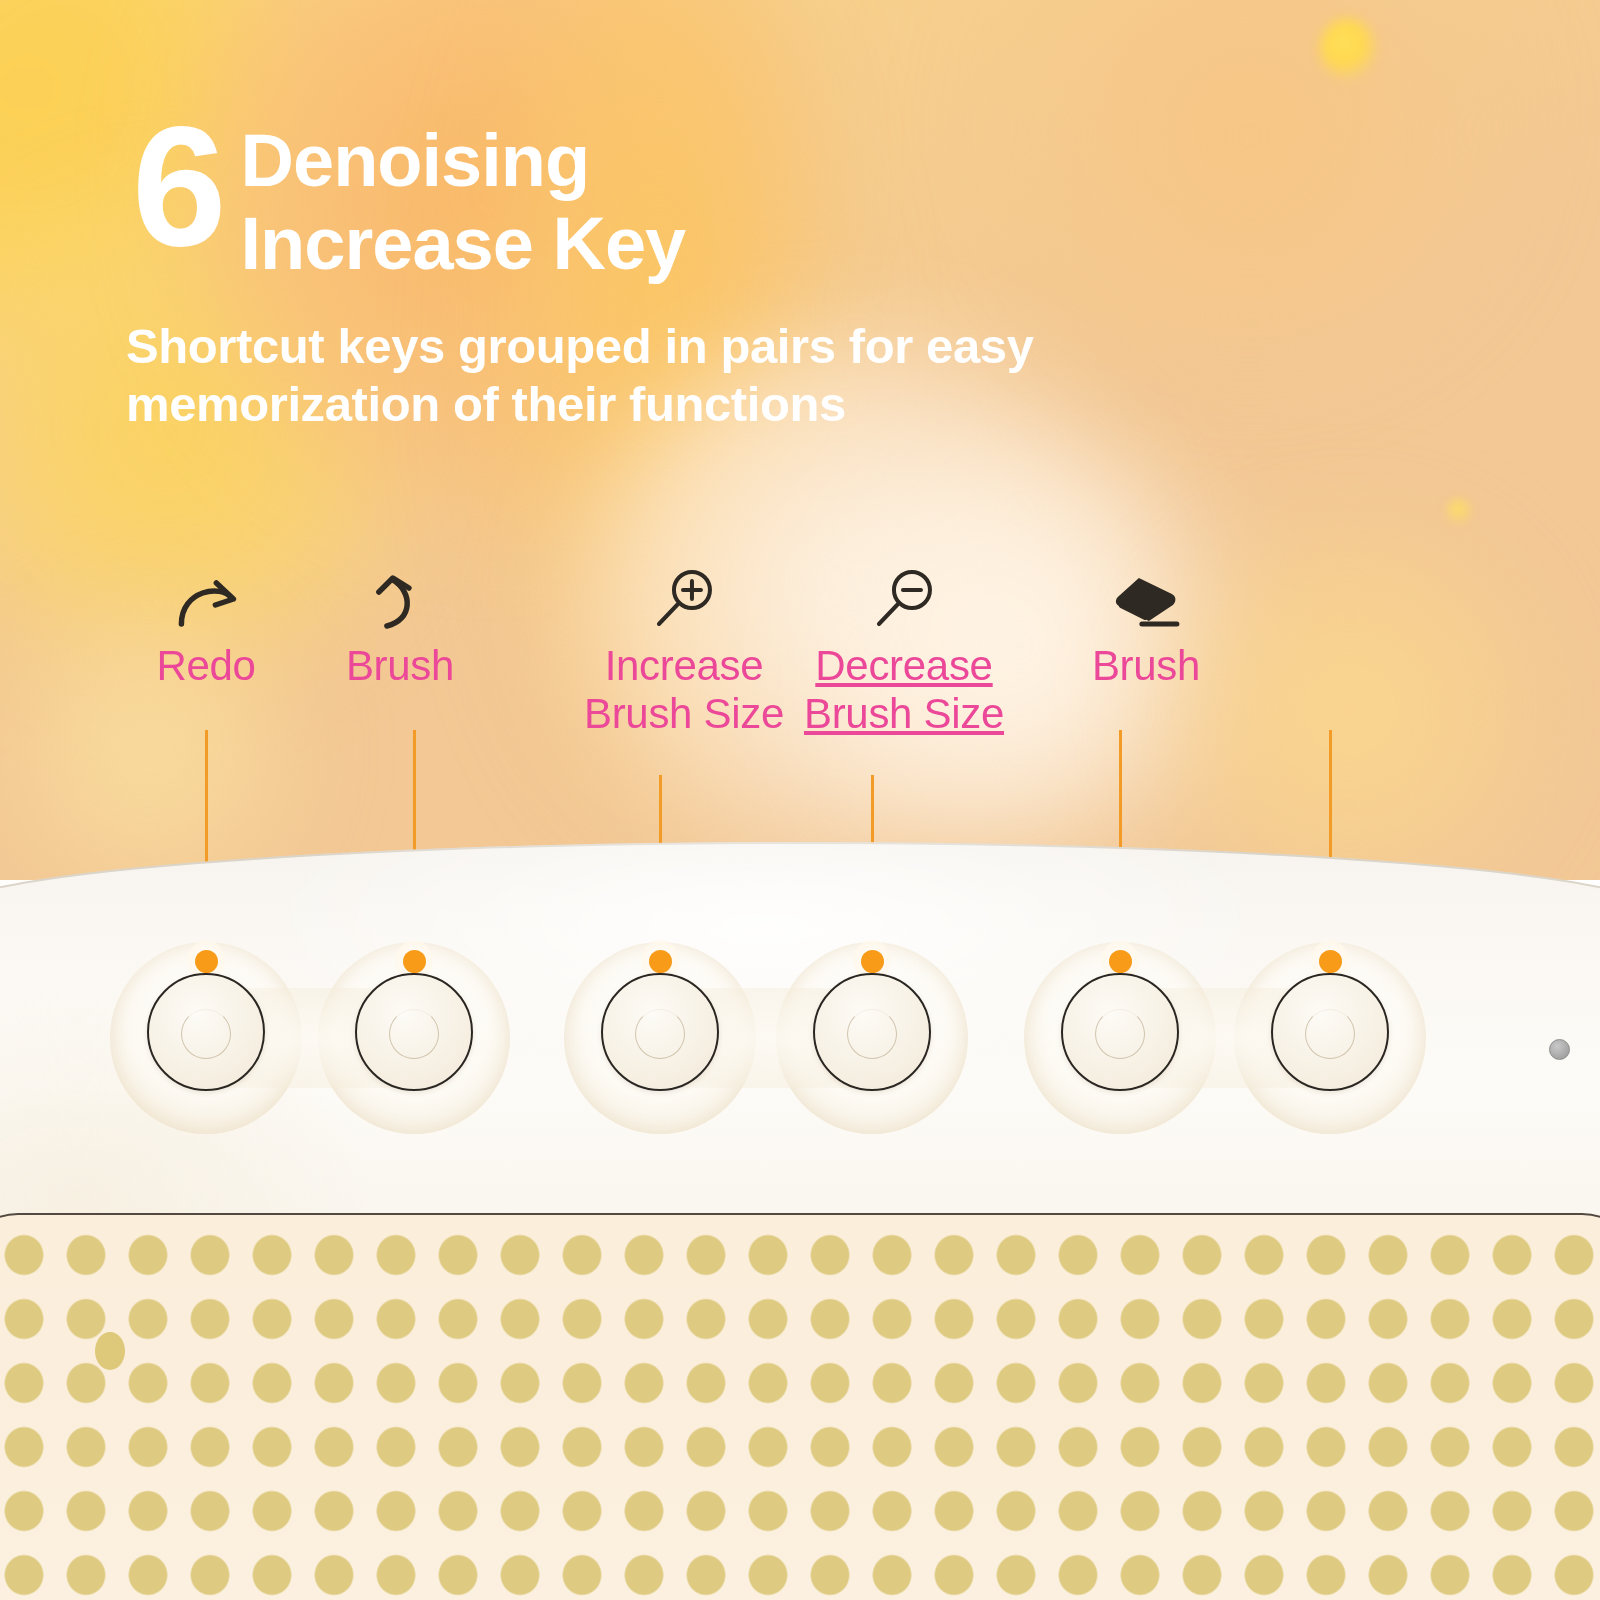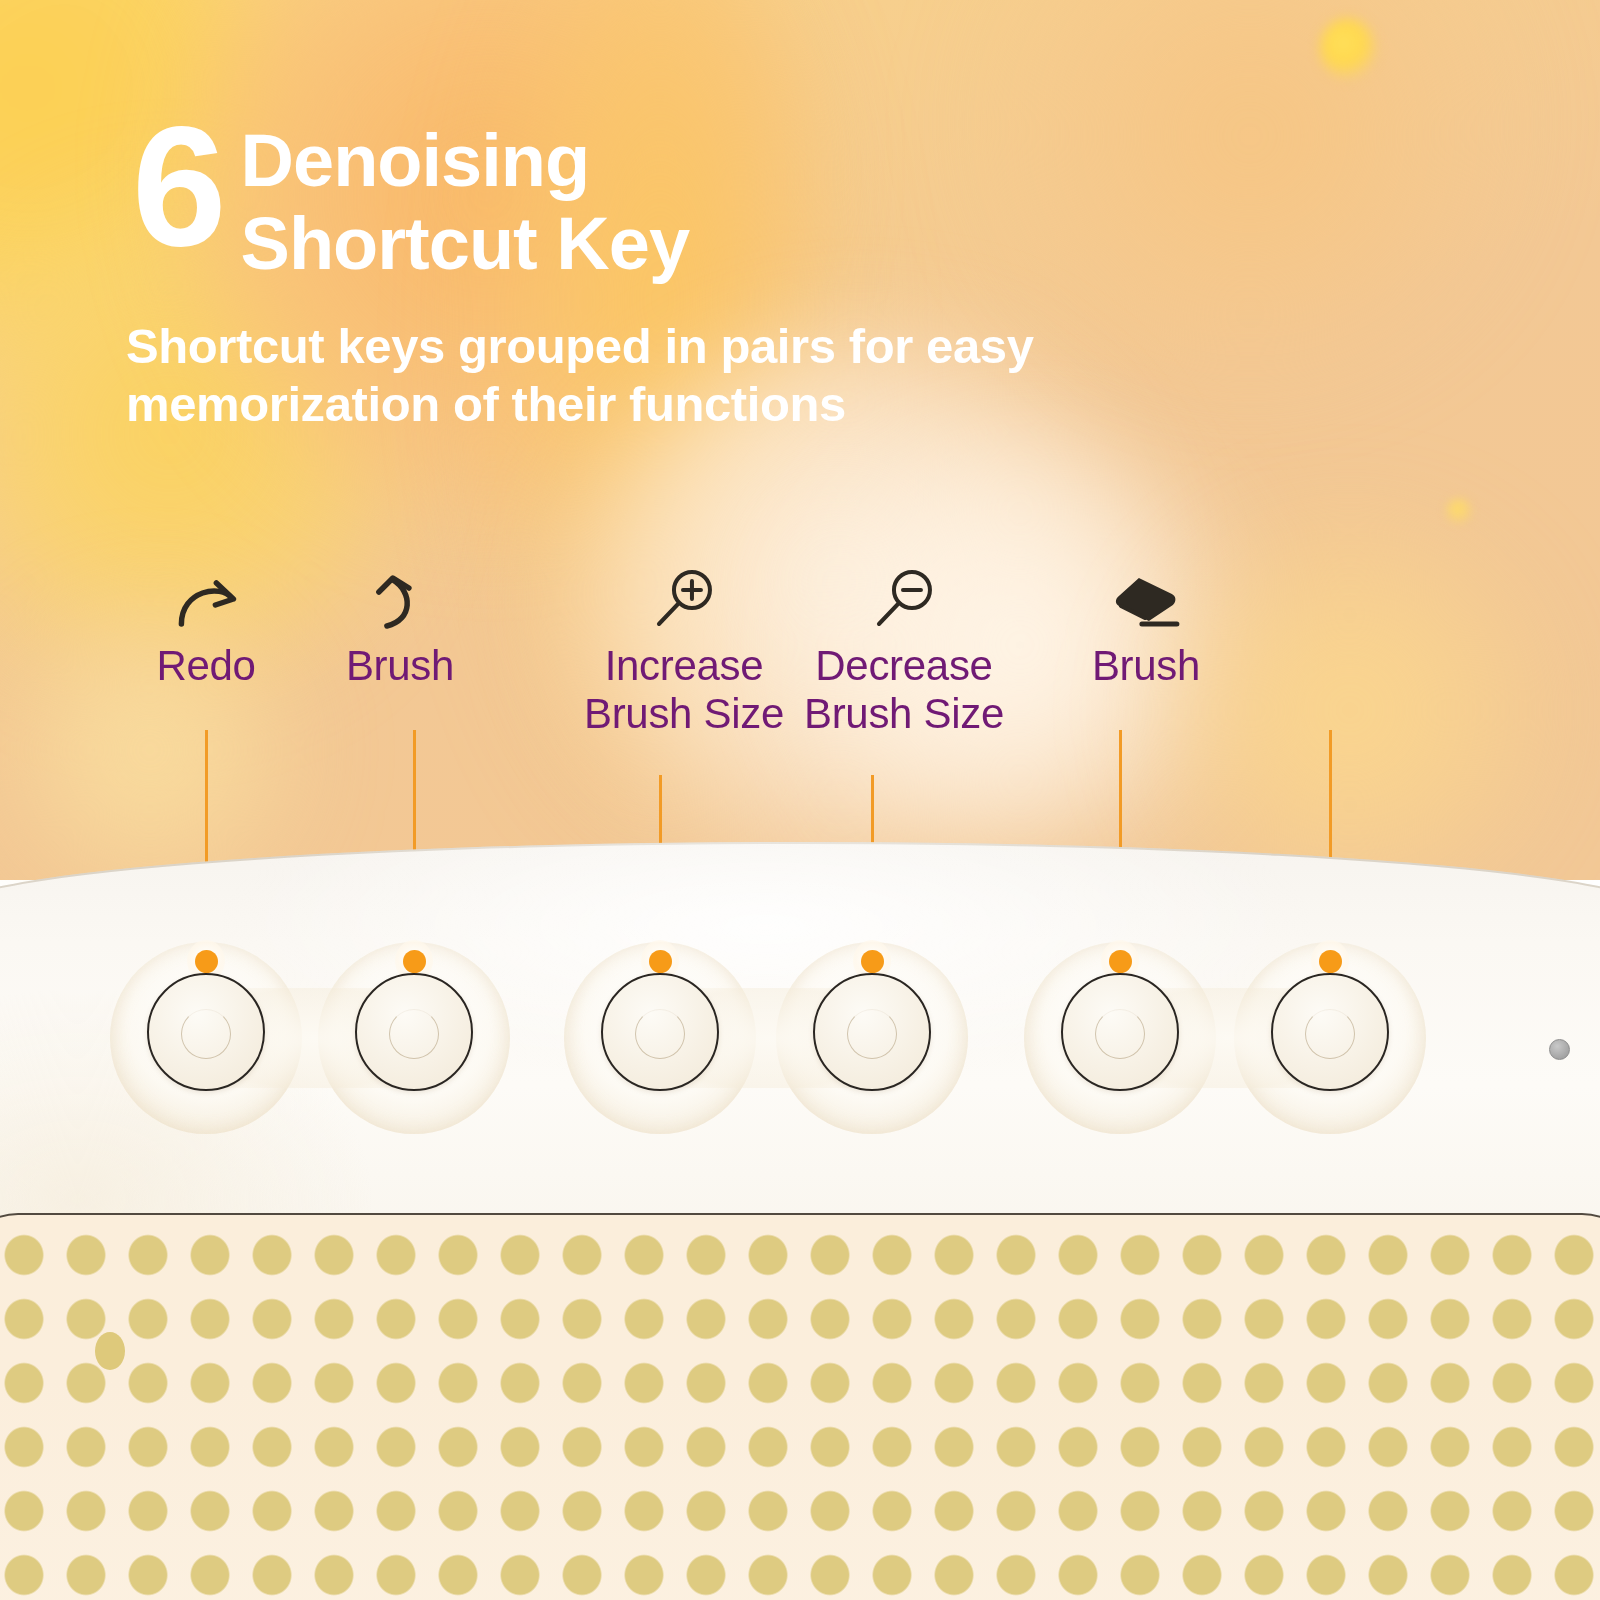--- a/index.html
+++ b/index.html
@@ -101,21 +101,21 @@
     line-height: 1.18;
     letter-spacing: -0.4px;
     width: 1060px;
   }
 
   
   .feature {
     position: absolute;
     text-align: center;
     transform: translateX(-50%);
-    color: #701a75;
+    color: #ec4899;
   }
   .feature .ficon {
     height: 66px;
     display: flex;
     align-items: flex-end;
     justify-content: center;
     margin-bottom: 8px;
   }
   .feature .flabel {
     font-size: 42px;
@@ -261,21 +261,21 @@
     <div class="blob blob-f"></div>
     <div class="blob blob-h"></div>
   </div>
   <div class="bokeh-dot"></div>
   <div class="bokeh-dot2"></div>
 
   <div class="headline">
     <div class="big-num">6</div>
     <div class="headline-lines">
       <div class="ln">Denoising</div>
-      <div class="ln">Shortcut Key</div>
+      <div class="ln">Increase Key</div>
     </div>
   </div>
 
   <div class="subhead">
     <div>Shortcut keys grouped in pairs for easy</div>
     <div>memorization of their functions</div>
   </div>
 
   <div class="feature" style="left:206px; top:568px;">
     <div class="ficon">
@@ -303,21 +303,21 @@
         <circle cx="43" cy="22" r="18" fill="none" stroke="#2E2922" stroke-width="4"></circle>
         <line x1="30" y1="35" x2="10" y2="56" stroke="#2E2922" stroke-width="4" stroke-linecap="round"></line>
         <line x1="43" y1="13" x2="43" y2="31" stroke="#2E2922" stroke-width="4" stroke-linecap="round"></line>
         <line x1="34" y1="22" x2="52" y2="22" stroke="#2E2922" stroke-width="4" stroke-linecap="round"></line>
       </svg>
     </div>
     <div class="flabel">Increase
 Brush Size</div>
   </div>
 
-  <div class="feature" style="left:904px; top:568px;">
+  <div class="feature" style="left:904px; top:568px;text-decoration:underline;">
     <div class="ficon">
       <svg width="70" height="66" viewBox="0 0 70 66">
         <circle cx="43" cy="22" r="18" fill="none" stroke="#2E2922" stroke-width="4"></circle>
         <line x1="30" y1="35" x2="10" y2="56" stroke="#2E2922" stroke-width="4" stroke-linecap="round"></line>
         <line x1="34" y1="22" x2="52" y2="22" stroke="#2E2922" stroke-width="4" stroke-linecap="round"></line>
       </svg>
     </div>
     <div class="flabel">Decrease
 Brush Size</div>
   </div>

